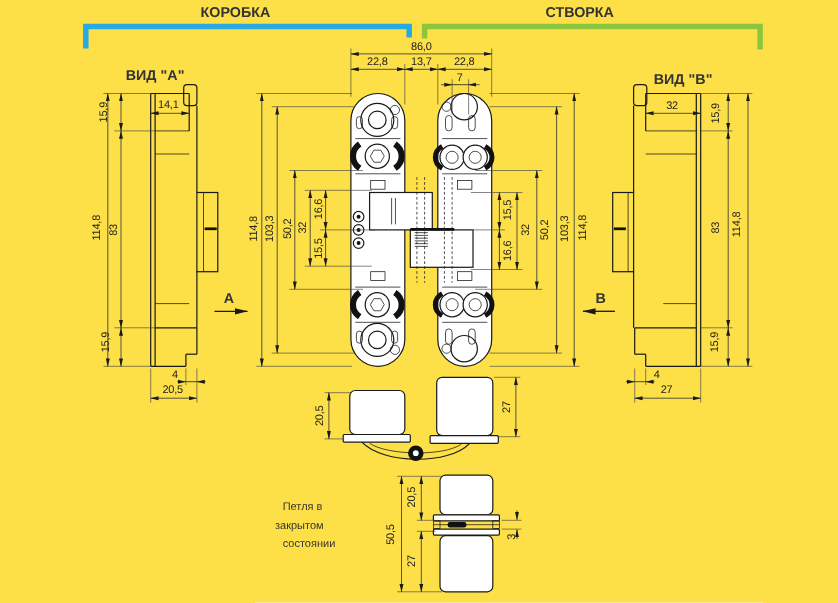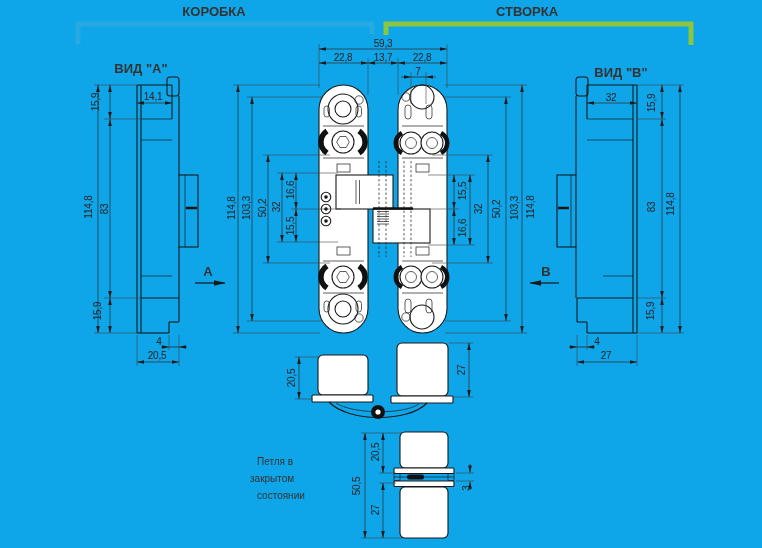--- a/index.html
+++ b/index.html
@@ -1,16 +1,16 @@
 <!DOCTYPE html>
 <html><head>
 <meta charset="utf-8">
 <style>
   html,body{margin:0;padding:0;background:#fff}
-  .wrap{position:relative;width:762px;height:548px;background:#0ea5e9;overflow:hidden;
+  .wrap{position:relative;width:762px;height:548px;background:#fde047;overflow:hidden;
         font-family:"Liberation Sans",sans-serif;color:#333}
   svg{position:absolute;left:0;top:0}
   .lbl{position:absolute;white-space:nowrap;font-size:10px;color:#222;
        transform:translate(-50%,-50%);letter-spacing:-0.2px}
   .lbl.v{transform:translate(-50%,-50%) rotate(-90deg)}
   .sec{position:absolute;white-space:nowrap;font-size:13px;font-weight:bold;color:#333;
        transform:translate(-50%,-50%)}
   .title{position:absolute;white-space:nowrap;font-size:13px;font-weight:bold;color:#333;
        transform:translate(-50%,-50%)}
   .va{position:absolute;white-space:nowrap;font-size:13px;font-weight:bold;color:#333;
@@ -326,21 +326,21 @@
 <span class="va" style="left:546px;top:271px">В</span>
 
 <span class="lbl v" style="left:95px;top:102px">15,9</span>
 <span class="lbl" style="left:153px;top:96px">14,1</span>
 <span class="lbl v" style="left:88px;top:207px">114,8</span>
 <span class="lbl v" style="left:104px;top:209px">83</span>
 <span class="lbl v" style="left:97px;top:311px">15,9</span>
 <span class="lbl" style="left:159px;top:341px">4</span>
 <span class="lbl" style="left:157px;top:355px">20,5</span>
 
-<span class="lbl" style="left:383px;top:43px">59,3</span>
+<span class="lbl" style="left:383px;top:43px">86,0</span>
 <span class="lbl" style="left:343px;top:57px">22,8</span>
 <span class="lbl" style="left:383px;top:57px">13,7</span>
 <span class="lbl" style="left:422px;top:57px">22,8</span>
 <span class="lbl" style="left:418px;top:71px">7</span>
 
 <span class="lbl v" style="left:231px;top:208px">114,8</span>
 <span class="lbl v" style="left:246px;top:208px">103,3</span>
 <span class="lbl v" style="left:262px;top:208px">50,2</span>
 <span class="lbl v" style="left:276px;top:207px">32</span>
 <span class="lbl v" style="left:290px;top:190px">16,6</span>

